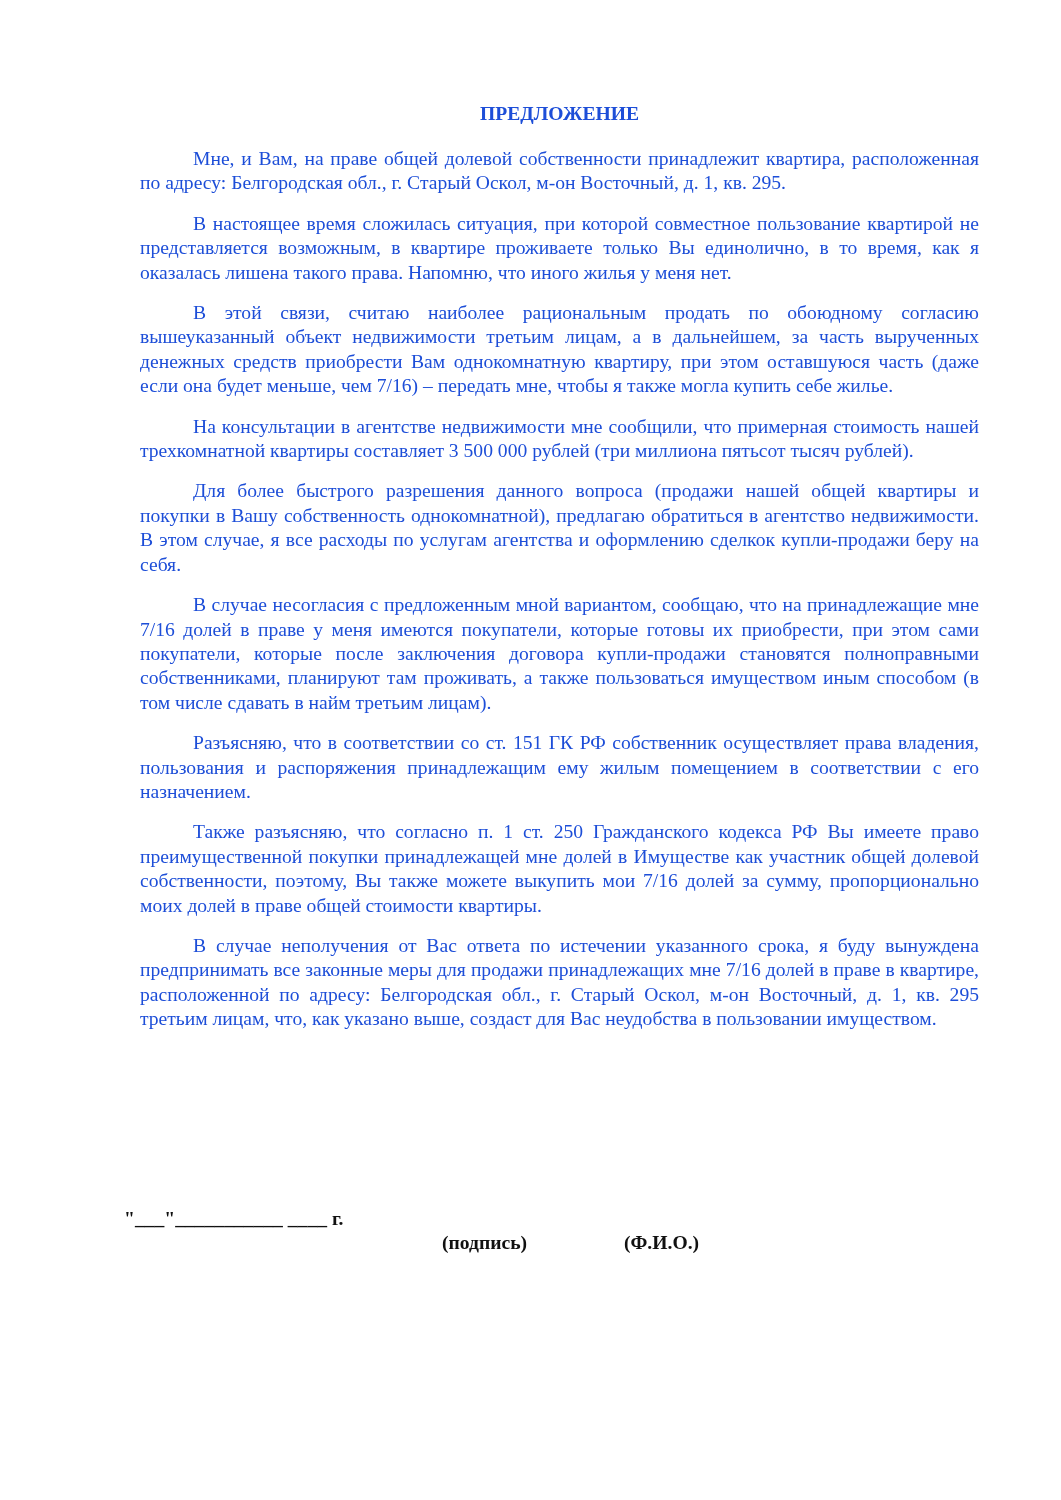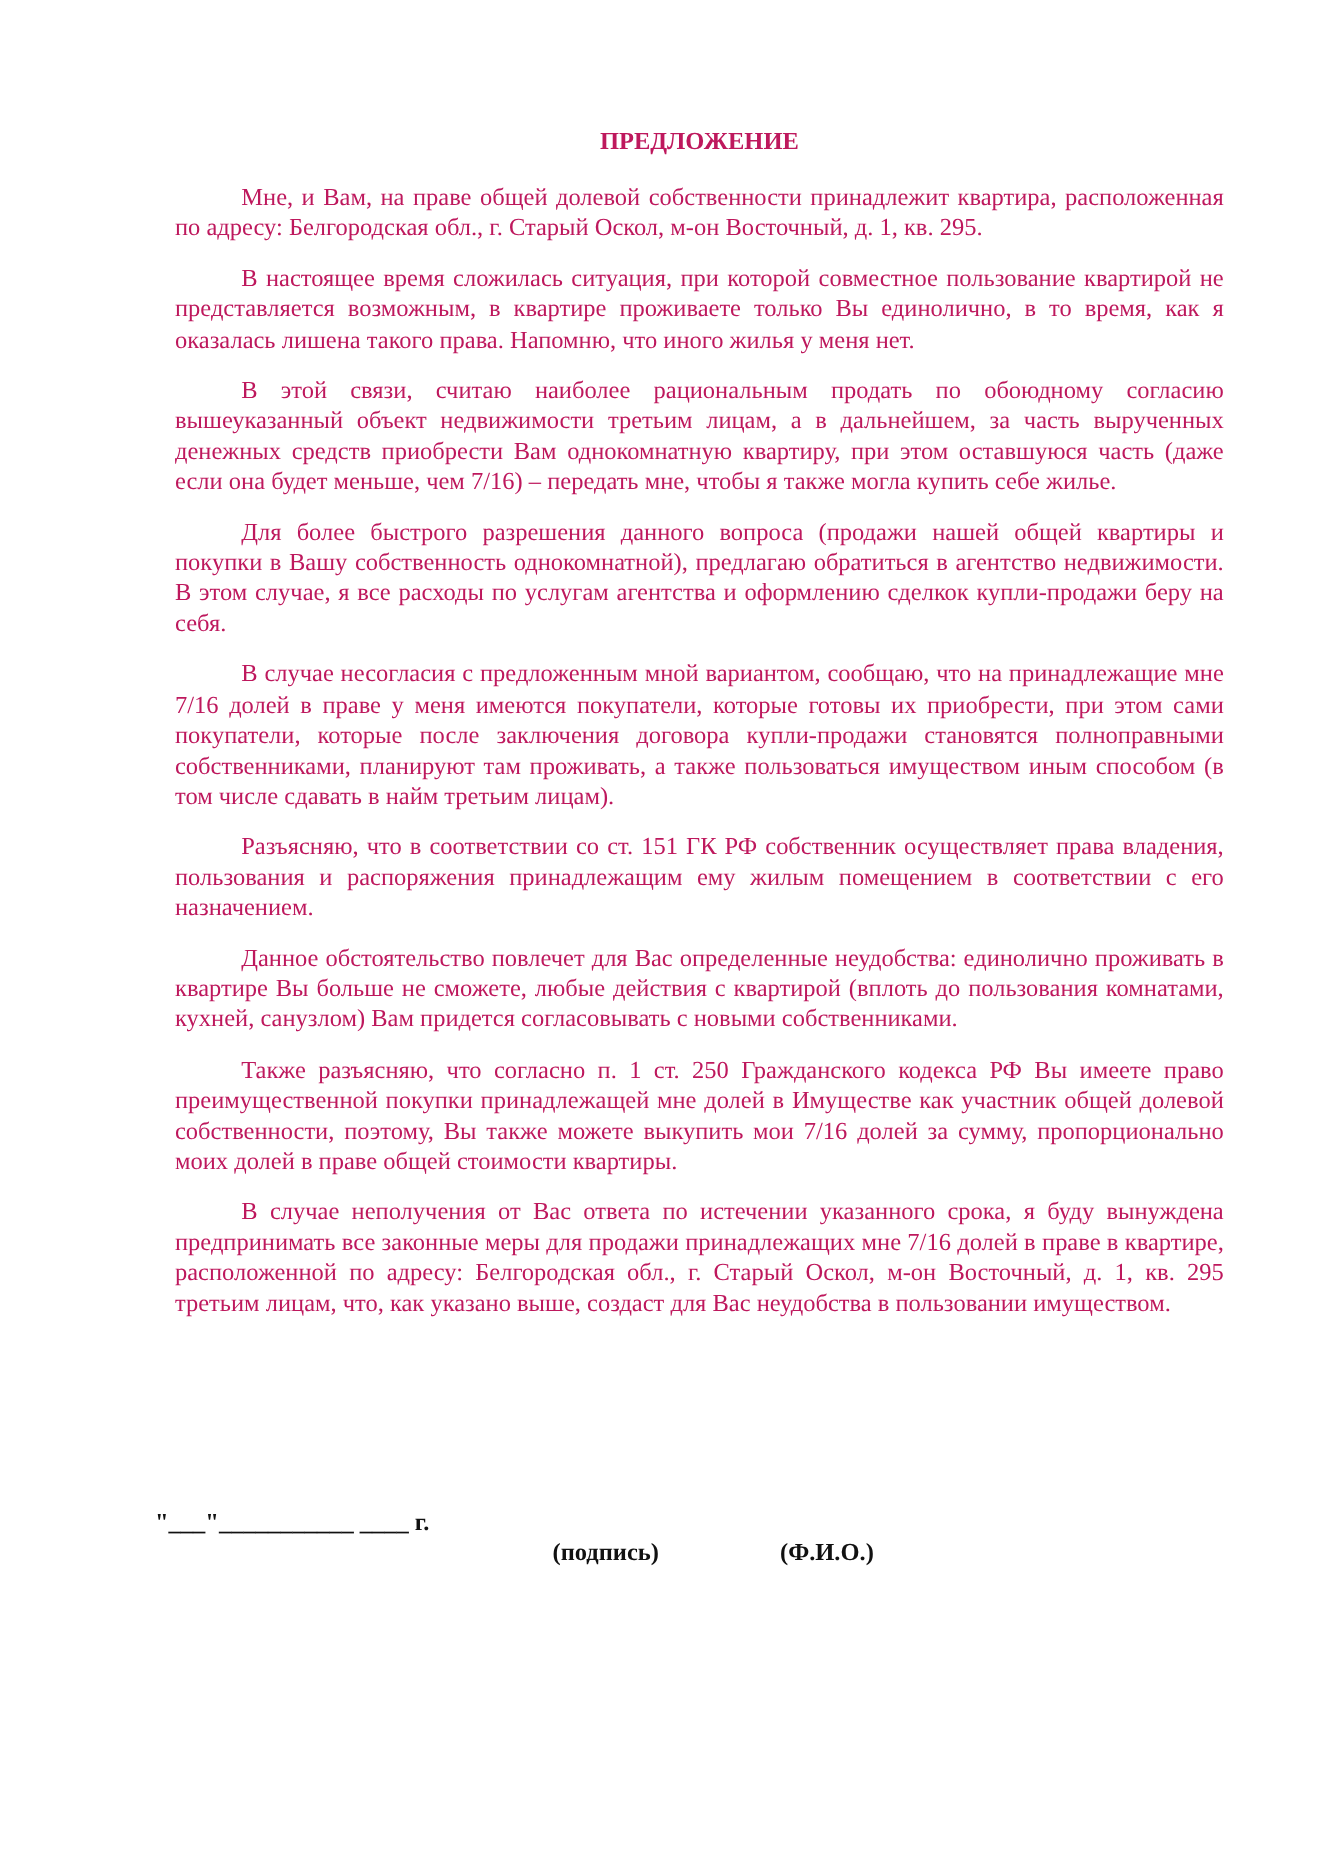--- a/index.html
+++ b/index.html
@@ -1,20 +1,20 @@
 <!DOCTYPE html>
 <html><head>
 <meta charset="utf-8">
 <style>
   html, body { margin: 0; padding: 0; background: #ffffff; }
   body { width: 1061px; height: 1500px; position: relative; overflow: hidden; }
   .page {
     position: absolute; left: 124px; top: 100px; width: 871px;
     font-family: "Liberation Serif", "DejaVu Serif", serif;
-    color: #be185d;
+    color: #1d4ed8;
     font-size: 19.6px;
     line-height: 24.4px;
   }
   .title {
     text-align: center; font-weight: bold; font-size: 19.6px;
     margin: 0 0 20px 0; height: 27px; line-height: 27px;
   }
   .para {
     margin: 16px; text-indent: 53px; text-align: justify;
   }
@@ -29,24 +29,24 @@
   .lbl-fio { position: absolute; left: 500px; top: 24px; }
 </style>
 </head>
 <body>
 
 <div class="page">
   <div class="title">ПРЕДЛОЖЕНИЕ</div>
   <p class="para">Мне, и Вам, на праве общей долевой собственности принадлежит квартира, расположенная по адресу: Белгородская обл., г. Старый Оскол, м-он Восточный, д. 1, кв. 295.</p>
   <p class="para">В настоящее время сложилась ситуация, при которой совместное пользование квартирой не представляется возможным, в квартире проживаете только Вы единолично, в то время, как я оказалась лишена такого права. Напомню, что иного жилья у меня нет.</p>
   <p class="para">В этой связи, считаю наиболее рациональным продать по обоюдному согласию вышеуказанный объект недвижимости третьим лицам, а в дальнейшем, за часть вырученных денежных средств приобрести Вам однокомнатную квартиру, при этом оставшуюся часть (даже если она будет меньше, чем 7/16) – передать мне, чтобы я также могла купить себе жилье.</p>
+  <p class="para">На консультации в агентстве недвижимости мне сообщили, что примерная стоимость нашей трехкомнатной квартиры составляет 3 500 000 рублей (три миллиона пятьсот тысяч рублей).</p>
   <p class="para">Для более быстрого разрешения данного вопроса (продажи нашей общей квартиры и покупки в Вашу собственность однокомнатной), предлагаю обратиться в агентство недвижимости. В этом случае, я все расходы по услугам агентства и оформлению сделкок купли-продажи беру на себя.</p>
   <p class="para">В случае несогласия с предложенным мной вариантом, сообщаю, что на принадлежащие мне 7/16 долей в праве у меня имеются покупатели, которые готовы их приобрести, при этом сами покупатели, которые после заключения договора купли-продажи становятся полноправными собственниками, планируют там проживать, а также пользоваться имуществом иным способом (в том числе сдавать в найм третьим лицам).</p>
   <p class="para">Разъясняю, что в соответствии со ст. 151 ГК РФ собственник осуществляет права владения, пользования и распоряжения принадлежащим ему жилым помещением в соответствии с его назначением.</p>
-  <p class="para">Данное обстоятельство повлечет для Вас определенные неудобства: единолично проживать в квартире Вы больше не сможете, любые действия с квартирой (вплоть до пользования комнатами, кухней, санузлом) Вам придется согласовывать с новыми собственниками.</p>
   <p class="para">Также разъясняю, что согласно п. 1 ст. 250 Гражданского кодекса РФ Вы имеете право преимущественной покупки принадлежащей мне долей в Имуществе как участник общей долевой собственности, поэтому, Вы также можете выкупить мои 7/16 долей за сумму, пропорционально моих долей в праве общей стоимости квартиры.</p>
   <p class="para">В случае неполучения от Вас ответа по истечении указанного срока, я буду вынуждена предпринимать все законные меры для продажи принадлежащих мне 7/16 долей в праве в квартире, расположенной по адресу:  Белгородская обл., г. Старый Оскол, м-он Восточный, д. 1, кв. 295 третьим лицам, что, как указано выше, создаст для Вас неудобства в пользовании имуществом.</p>
 </div>
 
 <div class="sig">
   <span class="date">"___"___________ ____ г.</span>
   <span class="lbl-sign">(подпись)</span>
   <span class="lbl-fio">(Ф.И.О.)</span>
 </div>
 

